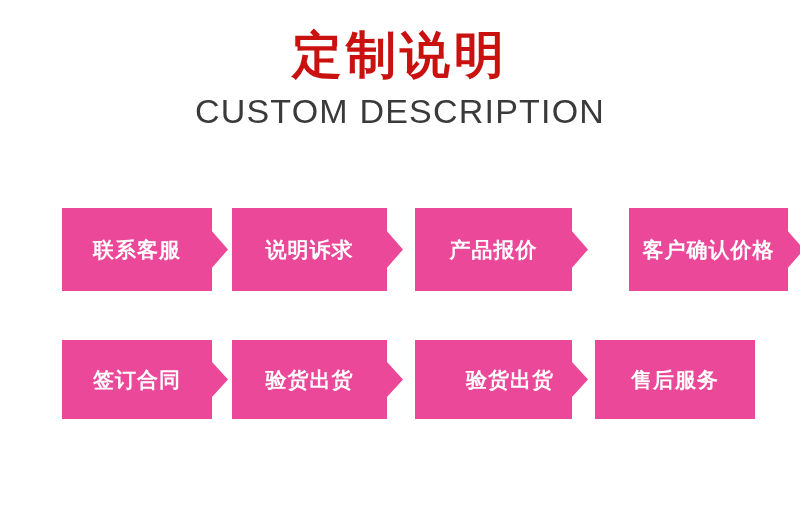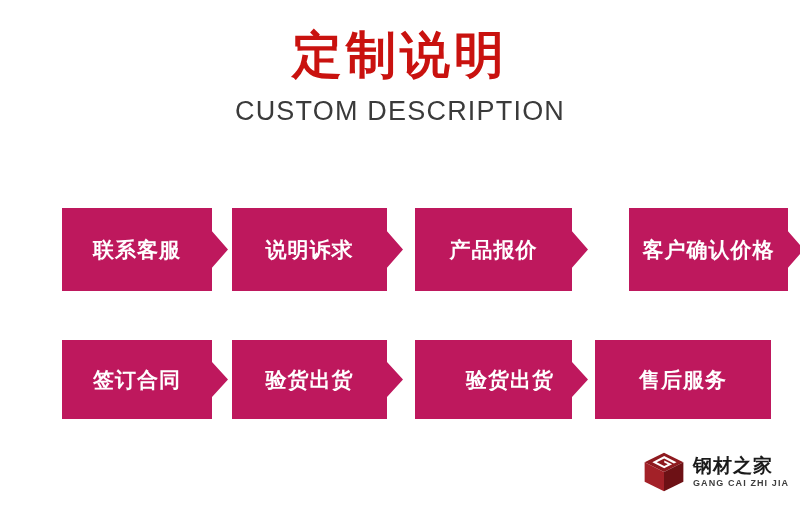--- a/index.html
+++ b/index.html
@@ -39,40 +39,40 @@
     font-size: 50px;
     font-weight: bold;
     line-height: 58px;
     letter-spacing: 4px;
     color: #c9120f;
   }
   .title-en {
     margin: 0;
     padding-top: 12px;
     font-family: "Liberation Sans", "DejaVu Sans", sans-serif;
-    font-size: 27px;
+    font-size: 34px;
     font-weight: normal;
     line-height: 30px;
     letter-spacing: 1.2px;
     color: #3a3a3a;
   }
 
   
   .flow-row {
     position: absolute;
     left: 0;
   }
   #row-1 { top: 208px; height: 83px; width: 800px; }
   #row-2 { top: 340px; height: 79px; width: 800px; }
 
   .step {
     position: absolute;
     top: 0;
     height: 100%;
-    background: #be185d;
+    background: #ec4899;
     display: flex;
     align-items: center;
     justify-content: center;
     box-sizing: border-box;
   }
   
   .step.arrow {
     clip-path: polygon(0 0, calc(100% - 16px) 0,
                        calc(100% - 16px) 28%,
                        100% 50%,
@@ -94,21 +94,21 @@
   
   #r1-s1 { left: 62px;  width: 166px; }
   #r1-s2 { left: 232px; width: 171px; }
   #r1-s3 { left: 415px; width: 173px; }
   #r1-s4 { left: 629px; width: 175px; }
 
   
   #r2-s1 { left: 62px;  width: 166px; justify-content: center; }
   #r2-s2 { left: 232px; width: 171px; }
   #r2-s3 { left: 415px; width: 173px; padding-left: 33px; }
-  #r2-s4 { left: 595px; width: 176px; }
+  #r2-s4 { left: 595px; width: 160px; }
 
   
   .logo {
     position: absolute;
     left: 642px;
     top: 448px;
     width: 150px;
     height: 48px;
     display: flex;
     align-items: center;
@@ -187,37 +187,14 @@
     <div class="step arrow" id="r2-s3">
       <span class="step-label">验货出货</span>
     </div>
 
     <div class="step" id="r2-s4">
       <span class="step-label">售后服务</span>
     </div>
 
   </div>
 
-  <div class="logo">
-
-    <svg class="logo-mark" viewBox="0 0 100 100">
-
-      <polygon points="50,6 94,28 50,50 6,28" fill="#8e1a1f"></polygon>
-
-      <polygon points="6,28 50,50 50,94 6,72" fill="#a32128"></polygon>
-
-      <polygon points="94,28 94,72 50,94 50,50" fill="#6d1115"></polygon>
-
-      <path d="M50,14 L80,28 L50,42 L20,28 Z" fill="#ffffff" opacity="0"></path>
-      <g fill="#ffffff">
-        <path d="M50.5,13.5 L78.5,27.6 L72.5,30.6 L50.5,19.6 L33.5,28.1 L50.5,36.6
-                 L58.5,32.6 L50.5,28.6 L50.5,23.6 L68.5,32.6 L50.5,41.6 L23.5,28.1 Z"></path>
-      </g>
-    </svg>
-
-    <div class="logo-text">
-      <div class="logo-cn">钢材之家</div>
-      <div class="logo-en">GANG CAI ZHI JIA</div>
-    </div>
-
-  </div>
 
 </div>
 
 </body></html>

